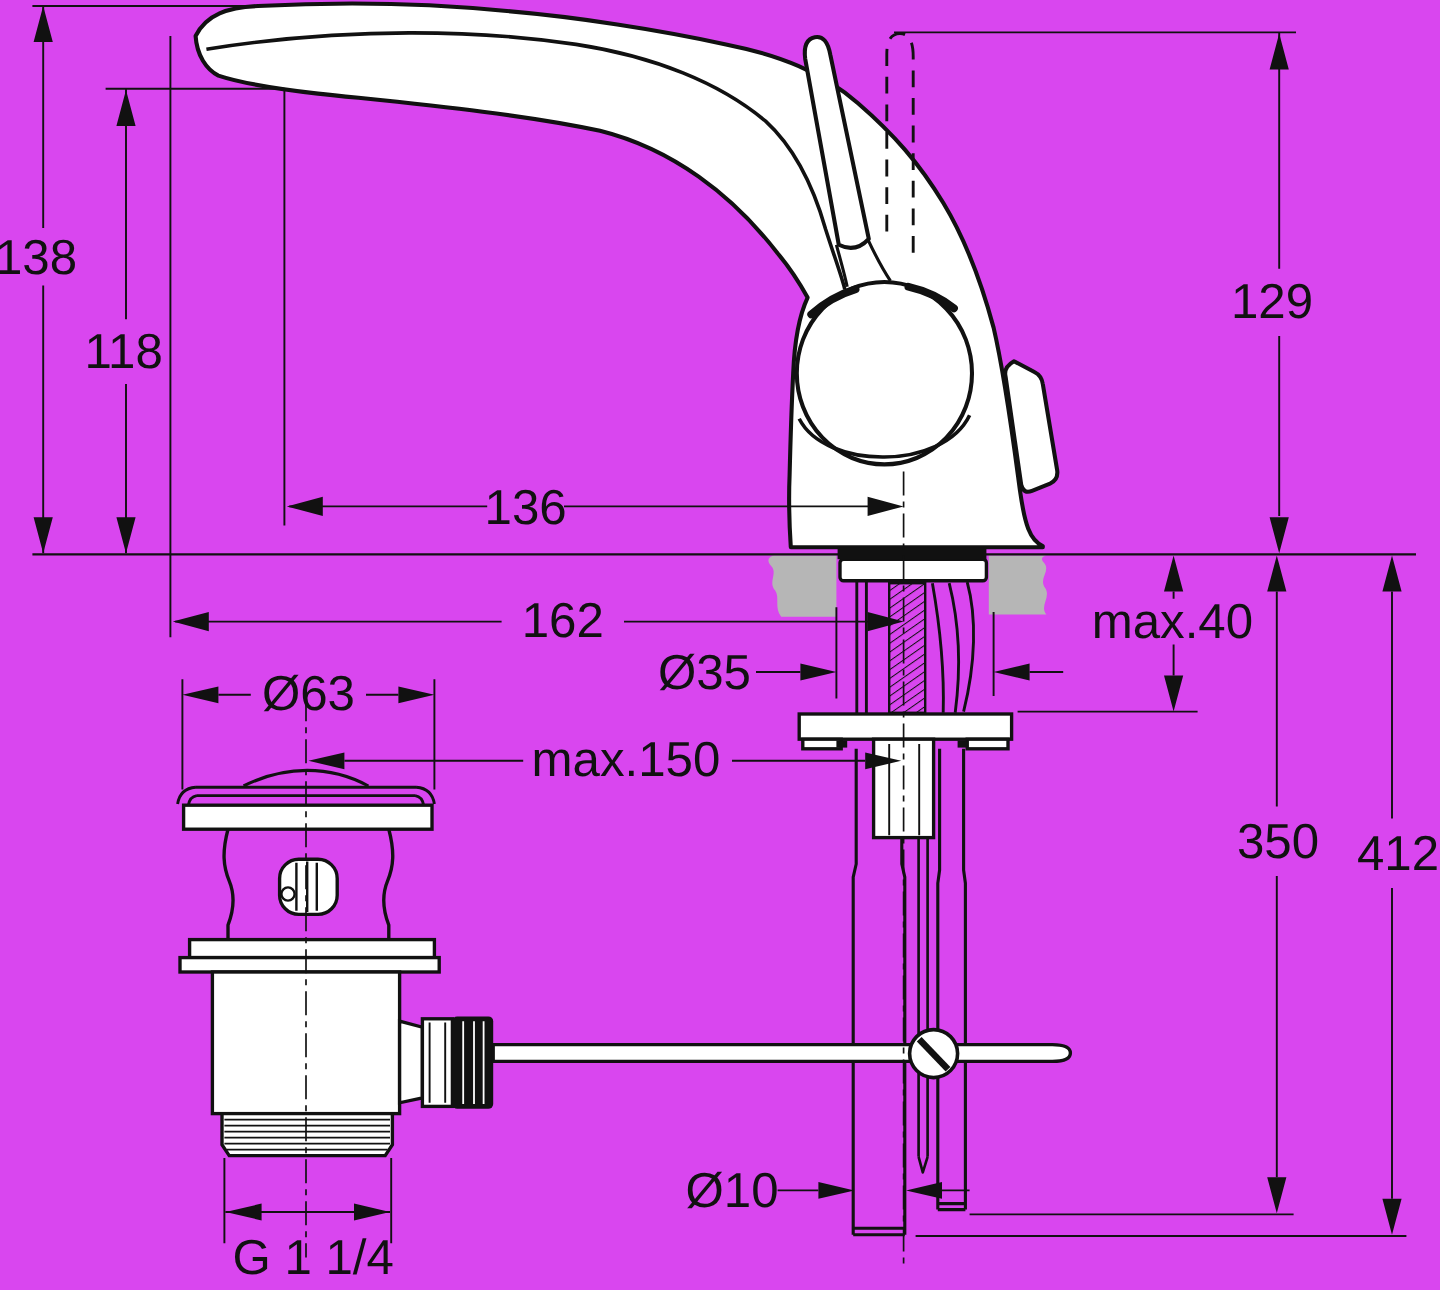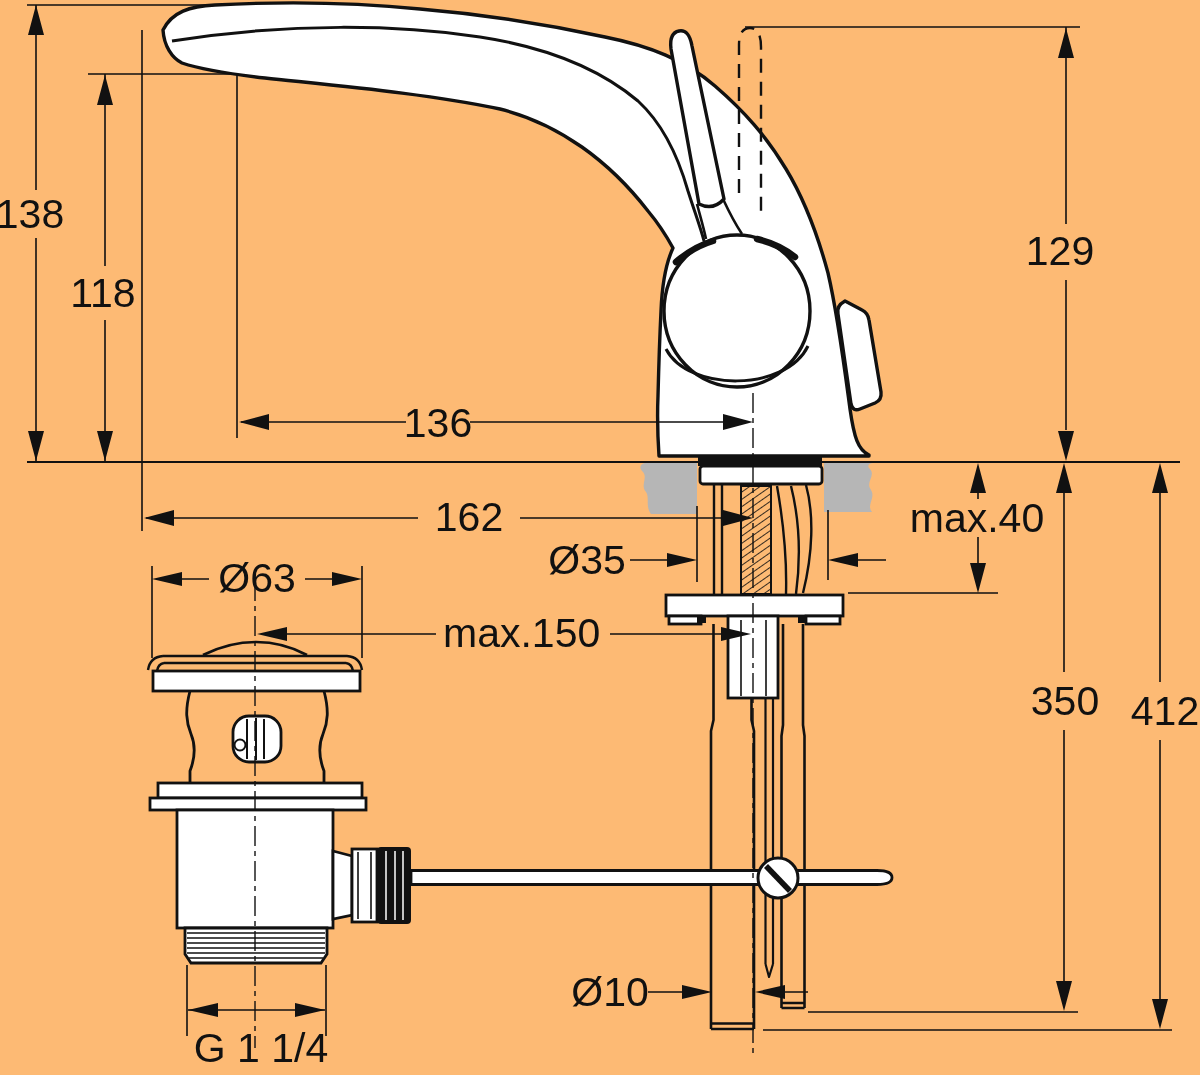--- a/index.html
+++ b/index.html
@@ -1,16 +1,16 @@
 <!DOCTYPE html>
 <html><head>
 <meta charset="utf-8">
 <style>
   html,body{margin:0;padding:0;background:#fff;}
-  .sheet{width:1200px;height:1075px;position:relative;background:#fdba74;overflow:hidden;}
+  .sheet{width:1200px;height:1075px;position:relative;background:#d946ef;overflow:hidden;}
   svg{display:block;}
   text{font-family:"Liberation Sans","DejaVu Sans",sans-serif;font-size:41px;fill:#111;}
   .thin{stroke:#111;stroke-width:1.6;fill:none;}
   .med{stroke:#111;stroke-width:2.4;fill:none;}
   .out{stroke:#111;stroke-width:2.8;fill:#fff;}
   .out2{stroke:#111;stroke-width:3.4;fill:#fff;stroke-linejoin:round;}
   .ln{stroke:#111;fill:none;stroke-linejoin:round;}
   .arr{fill:#111;stroke:none;}
   .cl{stroke:#111;stroke-width:1.4;fill:none;stroke-dasharray:20 5 5 5;}
 </style>

